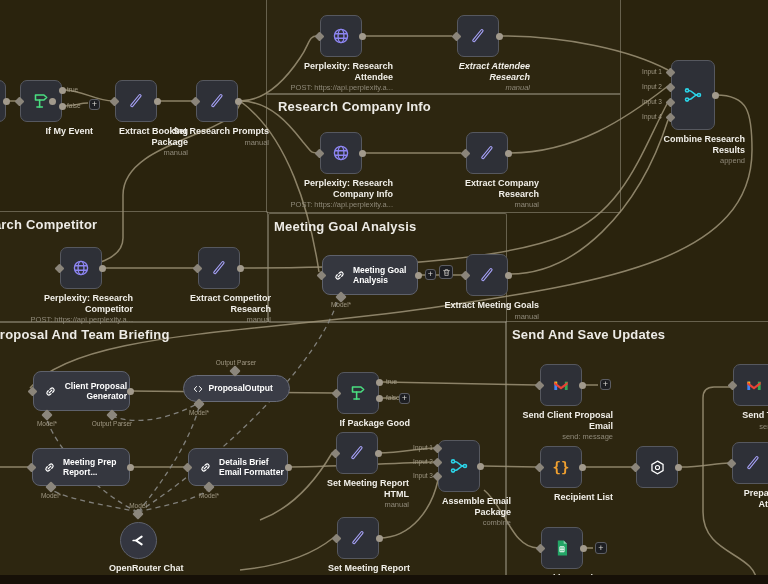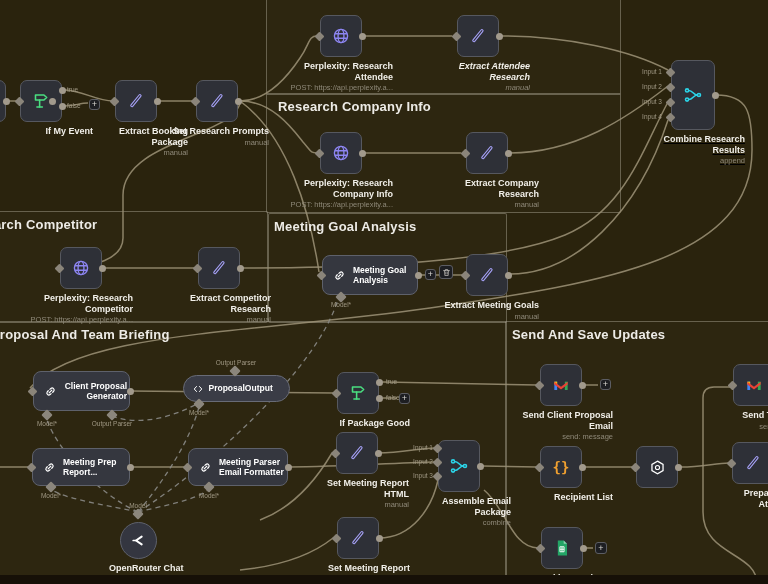--- a/index.html
+++ b/index.html
@@ -217,21 +217,21 @@
         <svg width="22" height="22" viewBox="0 0 24 24">
           <g fill="none" stroke="#2bd4e8" stroke-width="1.7">
             <circle cx="5.5" cy="7" r="1.7"></circle>
             <circle cx="5.5" cy="17" r="1.7"></circle>
             <circle cx="18.5" cy="12" r="1.7"></circle>
             <path d="M7.2 7c5 0 4.8 5 9.6 5M7.2 17c5 0 4.8-5 9.6-5"></path>
           </g>
         </svg>
       </span>
     </div>
-    <div class="nlabelbox" style="left: 641px; top: 134px; width: 104px; text-decoration: underline;">
+    <div class="nlabelbox" style="left: 641px; top: 134px; width: 104px;">
       <div class="nlabel">Combine Research Results</div>
       <div class="nsub">append</div>
     </div>
     <div class="port-in" style="left: 667px; top: 68.5px;"></div>
     <div class="port-in" style="left: 667px; top: 83.5px;"></div>
     <div class="port-in" style="left: 667px; top: 98.5px;"></div>
     <div class="port-in" style="left: 667px; top: 113.5px;"></div>
     <div class="port-out" style="left: 712px; top: 91.5px;"></div>
     <div class="node" style="left: 60px; top: 247px; width: 42px; height: 42px;">
       <span class="icon">
@@ -348,21 +348,21 @@
     <div class="node wide" style="left: 188px; top: 448px; width: 100px; height: 38px;">
       <span class="icon">
         <svg width="15" height="15" viewBox="0 0 24 24">
           <g fill="none" stroke="#fff" stroke-width="1.9" stroke-linecap="round">
             <path d="M8.5 10.8 6.9 12.4a3.2 3.2 0 0 0 4.5 4.5l1.6-1.6"></path>
             <path d="M15.5 13.2l1.6-1.6a3.2 3.2 0 0 0-4.5-4.5l-1.6 1.6"></path>
             <path d="M9.8 14.2l4.4-4.4"></path>
           </g>
         </svg>
       </span>
-      <span class="ntext" style="width: 66px;">Meeting Parser Email Formatter</span>
+      <span class="ntext" style="width: 66px;">Details Brief Email Formatter</span>
     </div>
     <div class="port-in" style="left: 184px; top: 463.5px;"></div>
     <div class="port-out" style="left: 285px; top: 463.5px;"></div>
     <div class="node" style="left: 336px; top: 432px; width: 42px; height: 42px;">
       <span class="icon">
         <svg width="22" height="22" viewBox="0 0 24 24">
           <path d="M7.5 17 L16.3 6.2" stroke="#a6a1f7" stroke-width="3.6" stroke-linecap="round" fill="none"></path>
           <path d="M7.5 17 L16.3 6.2" stroke="#2e3037" stroke-width="1.2" stroke-linecap="round" fill="none"></path>
         </svg>
       </span>

